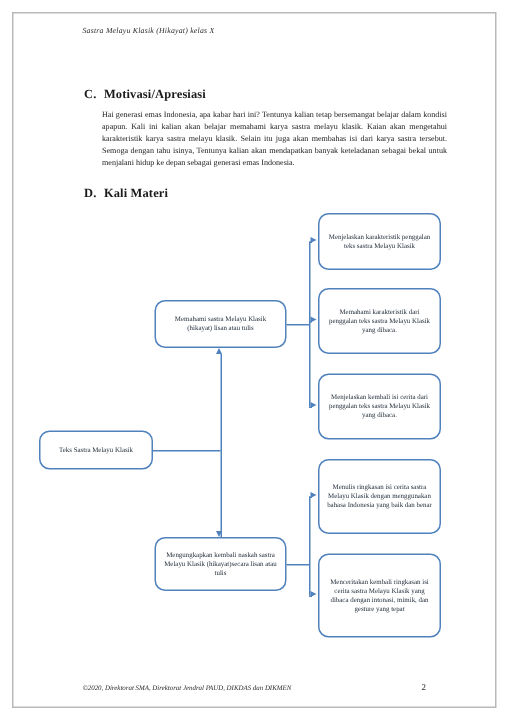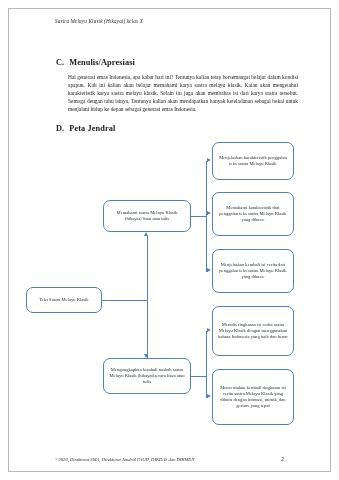--- a/index.html
+++ b/index.html
@@ -57,29 +57,29 @@
 
 <div id="page">
 
   <div id="page-frame"></div>
 
   <div class="running-head">Sastra Melayu Klasik (Hikayat) kelas X</div>
 
   <div class="sec-c">
     <div class="sec-head">
       <span class="letter">C.</span>
-      <span>Menulis/Apresiasi</span>
+      <span>Motivasi/Apresiasi</span>
     </div>
     <div class="body-par">Hai generasi emas Indonesia, apa kabar hari ini? Tentunya kalian tetap bersemangat belajar dalam kondisi apapun. Kali ini kalian akan belajar memahami karya sastra melayu klasik. Kaian akan mengetahui karakteristik karya sastra melayu klasik. Selain itu juga akan membahas isi dari karya sastra tersebut. Semoga dengan tahu isinya, Tentunya kalian akan mendapatkan banyak keteladanan sebagai bekal untuk menjalani hidup ke depan sebagai generasi emas Indonesia.</div>
   </div>
 
   <div class="sec-d">
     <div class="sec-head">
       <span class="letter">D.</span>
-      <span>Peta Jendral</span>
+      <span>Kali Materi</span>
     </div>
   </div>
 
   <div id="chart">
 
     <div class="node" style="left:26px;top:151px;width:76px;height:26px;">Teks Sastra Melayu Klasik</div>
 
     <div class="node" style="left:103px;top:64px;width:88px;height:32px;">Memahami sastra Melayu Klasik (hikayat) lisan atau tulis</div>
 
     <div class="node" style="left:103px;top:222px;width:88px;height:36px;">Mengungkapkan kembali naskah sastra Melayu Klasik (hikayat)secara lisan atau tulis</div>

